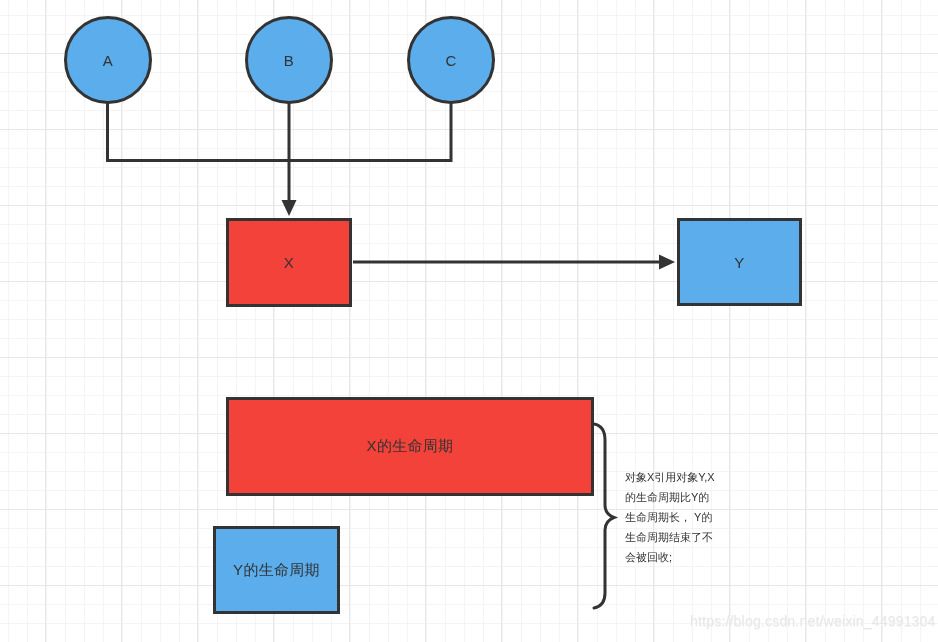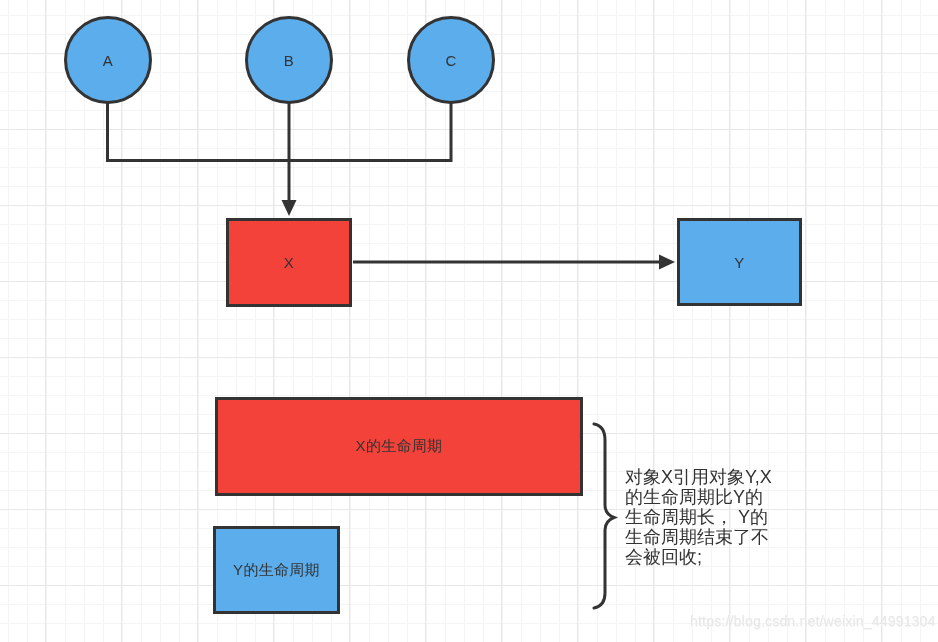--- a/index.html
+++ b/index.html
@@ -43,29 +43,29 @@
   .blue-fill { background-color: #5badec; }
   .red-fill  { background-color: #f2423a; }
 
   #circle-a { left: 64px;  top: 16px; width: 88px; height: 88px; }
   #circle-b { left: 245px; top: 16px; width: 88px; height: 88px; }
   #circle-c { left: 407px; top: 16px; width: 88px; height: 88px; }
 
   #box-x { left: 226px; top: 218px; width: 126px; height: 89px; }
   #box-y { left: 677px; top: 218px; width: 125px; height: 88px; }
 
-  #x-lifecycle { left: 215px; top: 397px; width: 368px; height: 99px; }
+  #x-lifecycle { left: 226px; top: 397px; width: 368px; height: 99px; }
   #y-lifecycle { left: 213px; top: 526px; width: 127px; height: 88px; }
 
   .annotation {
     position: absolute;
     left: 625px;
     top: 467px;
     width: 152px;
-    font-size: 18px;
+    font-size: 11px;
     line-height: 20px;
     color: #333333;
     white-space: pre-line;
   }
   .watermark {
     position: absolute;
     left: 656px;
     top: 613px;
     font-size: 14px;
     color: #e7e7e7;

